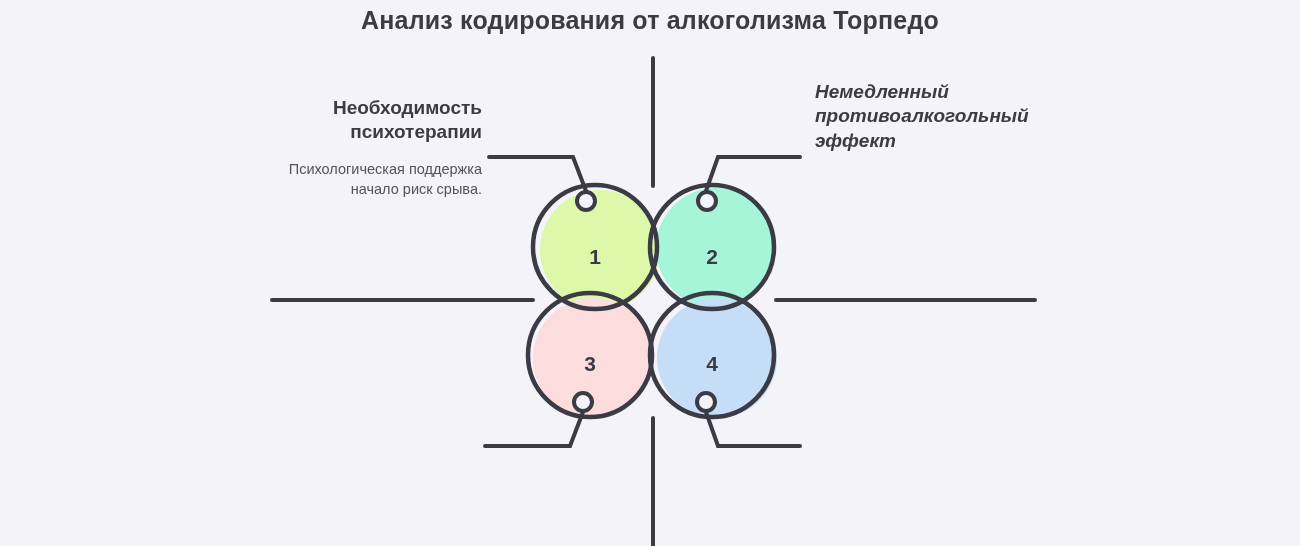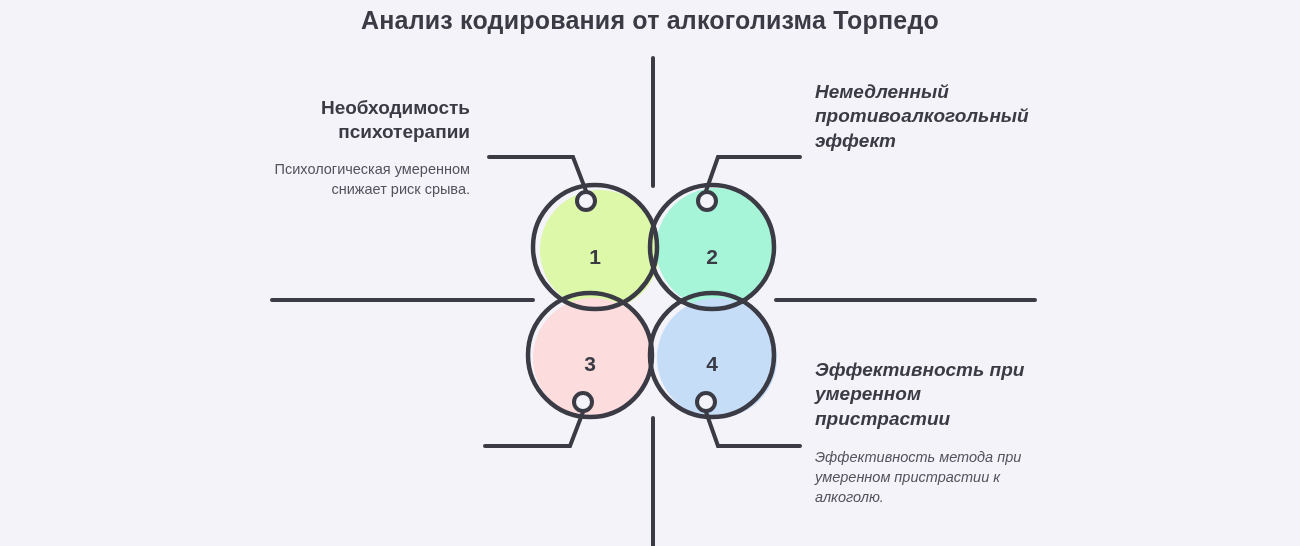--- a/index.html
+++ b/index.html
@@ -58,21 +58,21 @@
     font-size: 14.5px;
     color: #53535e;
     line-height: 1.38;
     margin: 0;
   }
 
   .quad-left  { text-align: right; }
   .quad-right { text-align: left; font-style: italic; }
 
   
-  #quad-1 { left: 235px;  top:  96px;  width: 235px; }
+  #quad-1 { left: 247px;  top:  96px;  width: 235px; }
   #quad-2 { left: 815px;  top:  80px;  width: 255px; }
   #quad-3 { left: 235px;  top: 356px;  width: 235px; }
   #quad-4 { left: 815px;  top: 358px;  width: 245px; }
 
   #quad-1 .quad-body { margin-top: 14px; }
   #quad-2 .quad-body { margin-top: 14px; }
   #quad-3 .quad-body { margin-top: 16px; }
   #quad-4 .quad-body { margin-top: 16px; }
 
   
@@ -141,26 +141,22 @@
     </g>
   </svg>
 
   <div class="circle-num" id="num-1">1</div>
   <div class="circle-num" id="num-2">2</div>
   <div class="circle-num" id="num-3">3</div>
   <div class="circle-num" id="num-4">4</div>
 
   <div class="quad quad-left" id="quad-1">
     <p class="quad-heading">Необходимость психотерапии</p>
-    <p class="quad-body">Психологическая умеренном снижает риск срыва.</p>
+    <p class="quad-body">Психологическая поддержка начало риск срыва.</p>
   </div>
 
   <div class="quad quad-right" id="quad-2">
     <p class="quad-heading">Немедленный противоалкогольный эффект</p>
   </div>
 
 
-  <div class="quad quad-right" id="quad-4">
-    <p class="quad-heading">Эффективность при умеренном пристрастии</p>
-    <p class="quad-body">Эффективность метода при умеренном пристрастии к алкоголю.</p>
-  </div>
 
 </div>
 
 </body></html>

